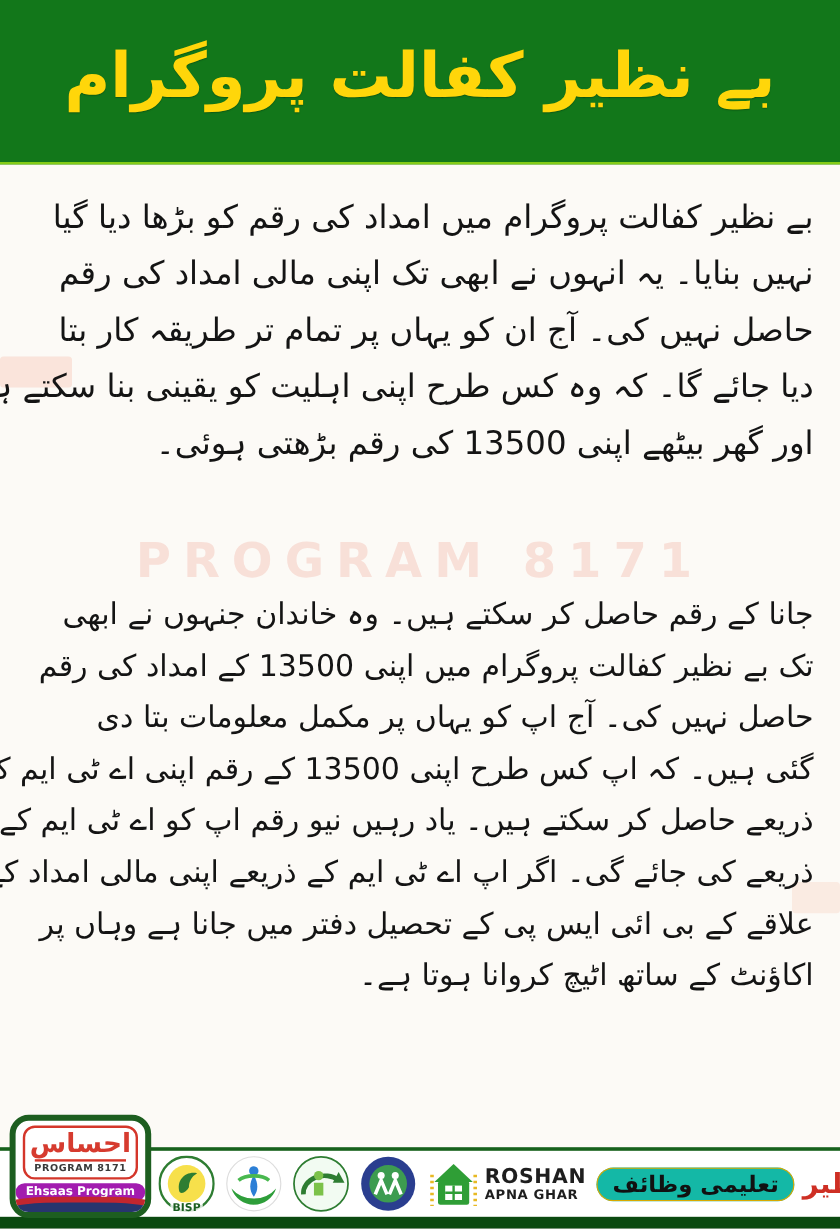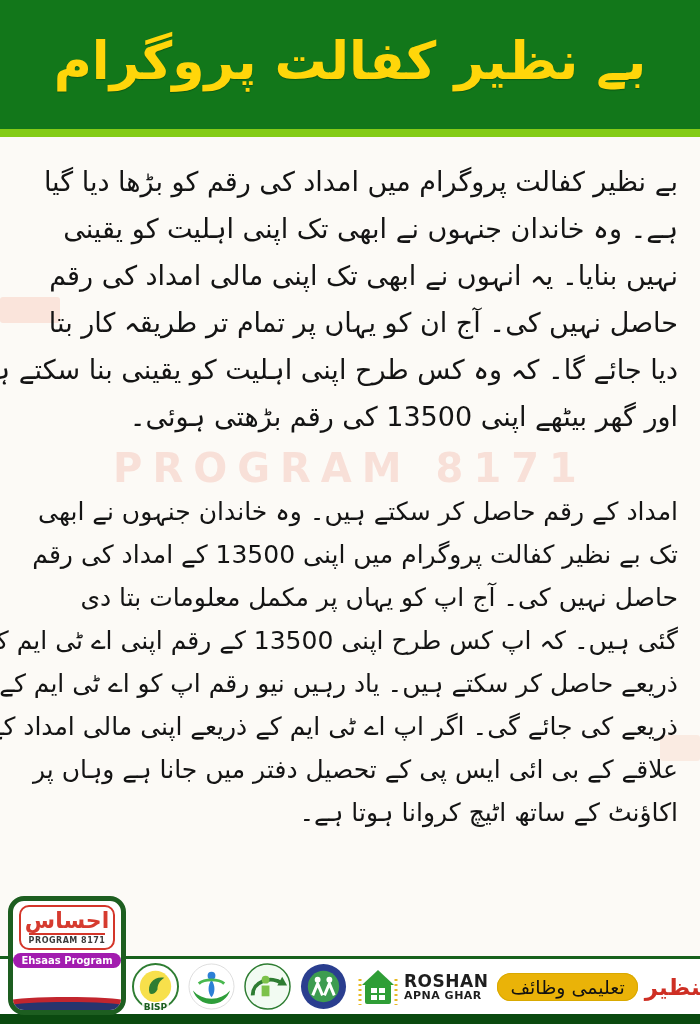--- a/index.html
+++ b/index.html
@@ -6,21 +6,21 @@
   body { background:#777; font-family:"DejaVu Sans", sans-serif; }
   .page {
     position:relative; width:700px; height:1024px; margin:0 auto;
     background:#FCFAF6; overflow:hidden;
   }
 
   
   .header {
     position:absolute; top:0; left:0; right:0; height:137px;
     background:#12771A; display:flex; align-items:center; justify-content:center;
-    border-bottom:8px solid #84cc16;
+    border-bottom:2px solid #84cc16;
   }
   .header-title {
     direction:rtl; color:#FFD60A; font-size:52px; font-weight:bold;
     letter-spacing:2px; text-shadow:0 1px 1px rgba(0,0,0,.25);
     transform:translateY(-4px);
   }
 
   
   .para {
     position:absolute; left:22px; right:22px; direction:rtl; 
@@ -47,21 +47,21 @@
     position:absolute; left:0; right:0; bottom:10px; height:58px;
     background:#FFFFFF; border-top:3px solid #17611C;
     display:flex; align-items:center; gap:9px; padding-left:132px; padding-right:2px;
   }
   .bottom-strip {
     position:absolute; left:0; right:0; bottom:0; height:10px; background:#0B4A10;
   }
 
   
   .ehsaas-card {
-    position:absolute; left:8px; bottom:9px; width:118px; height:119px; z-index:3;
+    position:absolute; left:8px; bottom:9px; width:118px; height:86px; z-index:3;
     background:#fff; border:5px solid #1D5E20; border-radius:16px;
     display:flex; flex-direction:column; align-items:center; overflow:hidden;
     padding-top:4px;
   }
   .ehsaas-inner {
     width:96px; border:2px solid #D4362A; border-radius:10px;
     display:flex; flex-direction:column; align-items:center; padding:2px 0 3px;
   }
   .ehsaas-urdu { color:#D63B2F; font-size:22px; font-weight:bold; line-height:24px; direction:rtl; }
   .ehsaas-program { color:#3A3A3A; font-size:8px; font-weight:bold; letter-spacing:.5px; border-top:2px solid #D4362A; padding-top:1px; }
@@ -84,50 +84,49 @@
 
   
   .roshan { display:flex; align-items:center; gap:4px;justify-content:space-between; }
   .roshan-text { line-height:1; }
   .roshan-l1 { font-size:17px; font-weight:bold; color:#1E1E1E; letter-spacing:.5px; }
   .roshan-l2 { font-size:11px; font-weight:bold; color:#1E1E1E; letter-spacing:.5px; }
 
   
   .badge-row { margin-left:auto; display:flex; align-items:center; gap:7px; }
   .badge-yellow {
-    background:#eab308; color:#111; font-weight:normal; font-size:19px;
+    background:#14b8a6; color:#111; font-weight:bold; font-size:19px;
     border-radius:16px; padding:3px 13px; direction:rtl; white-space:nowrap;
     box-shadow:0 0 0 1px #D9A900 inset;
   }
   .benazir-red { color:#CE2F24; font-weight:bold; font-size:23px; direction:rtl; white-space:nowrap; }
 </style>
 </head>
 <body>
 
 <div class="page">
 
   <div class="header">
     <div class="header-title">بے نظیر کفالت پروگرام</div>
   </div>
 
   <div class="watermark">PROGRAM 8171</div>
   <div class="wm-blob left"></div>
   <div class="wm-blob right"></div>
 
   <div class="para para-1">
       <div class="t-line">بے نظیر کفالت پروگرام میں امداد کی رقم کو بڑھا دیا گیا</div>
-      <div class="t-line">ہے۔ وہ خاندان جنہوں نے ابھی تک اپنی اہلیت کو یقینی</div>
       <div class="t-line">نہیں بنایا۔ یہ انہوں نے ابھی تک اپنی مالی امداد کی رقم</div>
       <div class="t-line">حاصل نہیں کی۔ آج ان کو یہاں پر تمام تر طریقہ کار بتا</div>
       <div class="t-line">دیا جائے گا۔ کہ وہ کس طرح اپنی اہلیت کو یقینی بنا سکتے ہیں</div>
       <div class="t-line">اور گھر بیٹھے اپنی 13500 کی رقم بڑھتی ہوئی۔</div>
     </div>
 
   <div class="para para-2">
-      <div class="t-line">امداد کے رقم حاصل کر سکتے ہیں۔ وہ خاندان جنہوں نے ابھی</div>
+      <div class="t-line">جانا کے رقم حاصل کر سکتے ہیں۔ وہ خاندان جنہوں نے ابھی</div>
       <div class="t-line">تک بے نظیر کفالت پروگرام میں اپنی 13500 کے امداد کی رقم</div>
       <div class="t-line">حاصل نہیں کی۔ آج اپ کو یہاں پر مکمل معلومات بتا دی</div>
       <div class="t-line">گئی ہیں۔ کہ اپ کس طرح اپنی 13500 کے رقم اپنی اے ٹی ایم کے</div>
       <div class="t-line">ذریعے حاصل کر سکتے ہیں۔ یاد رہیں نیو رقم اپ کو اے ٹی ایم کے</div>
       <div class="t-line">ذریعے کی جائے گی۔ اگر اپ اے ٹی ایم کے ذریعے اپنی مالی امداد کے رقم</div>
       <div class="t-line">علاقے کے بی ائی ایس پی کے تحصیل دفتر میں جانا ہے وہاں پر</div>
       <div class="t-line">اکاؤنٹ کے ساتھ اٹیچ کروانا ہوتا ہے۔</div>
     </div>
 
   <div class="footer-bar">

